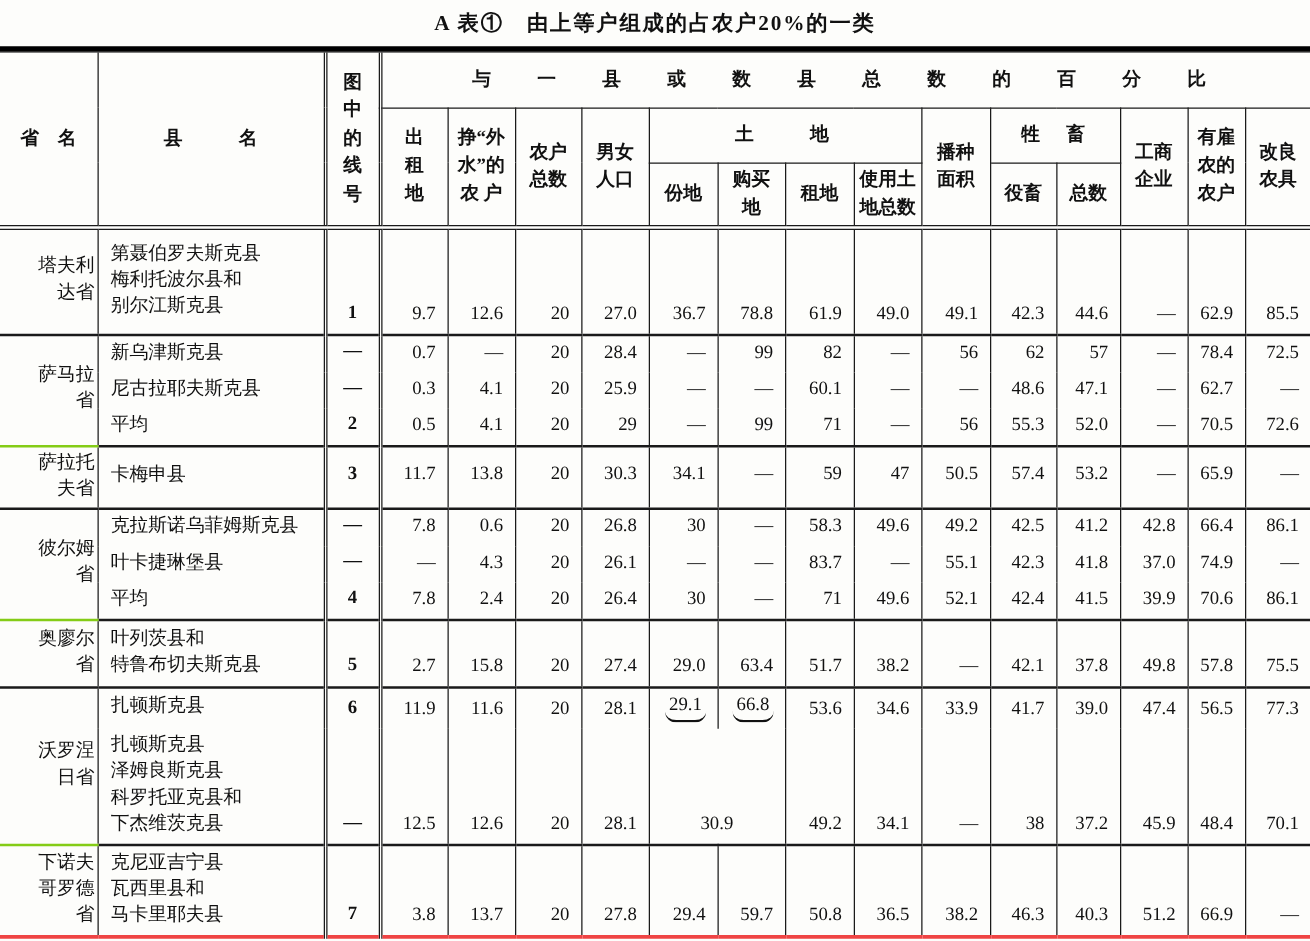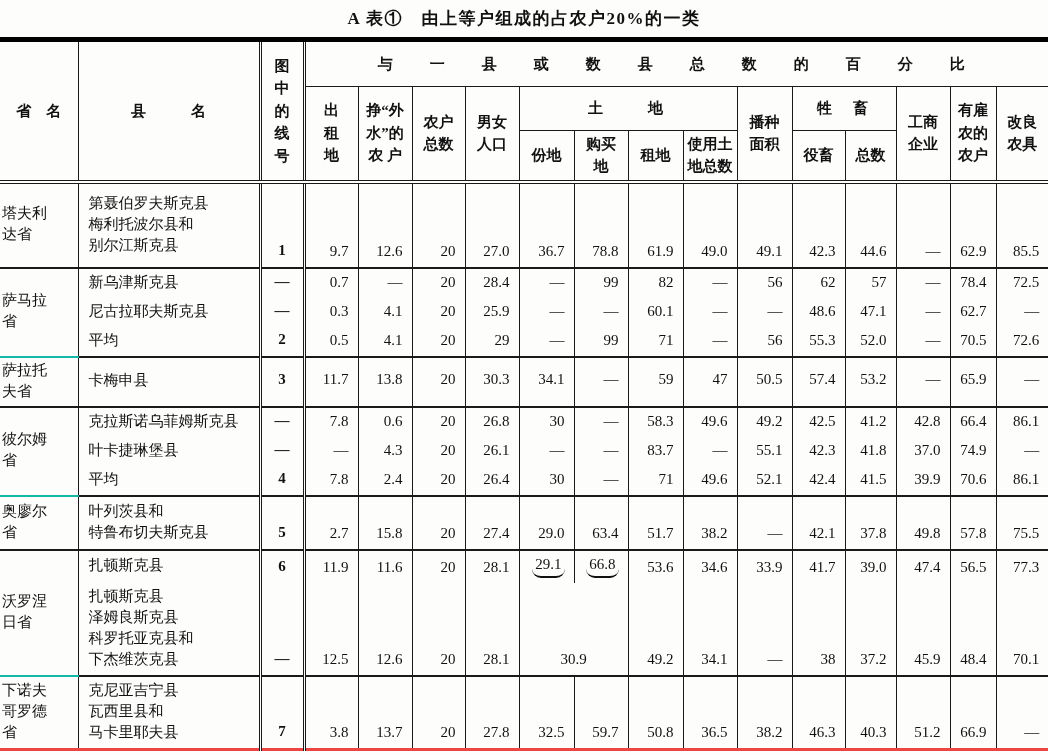--- a/index.html
+++ b/index.html
@@ -42,24 +42,24 @@
     vertical-align:bottom;
     text-align:right;
     line-height:1.4;
   }
   thead tr:first-child th { border-top:none; }
   tr > *:first-child { border-left:none; }
   tr > *:last-child { border-right:none; }
   .dbl { border-right:3px double #1a1a1a; }
   tbody tr:first-child td { border-top:4px double #1a1a1a; }
   tr.gend td { border-bottom:2px solid #1a1a1a; }
-  td.province { border-bottom:2px solid #14b8a6; }
+  td.province { border-bottom:2px solid #84cc16; }
   tr.tend td { border-bottom:3px solid #ef4444; }
   .pre { white-space:pre-line; }
-  td.province { vertical-align:middle; text-align:left; padding:2px 2px 4px; }
+  td.province { vertical-align:middle; text-align:right; padding:2px 2px 4px; }
   td.county  { vertical-align:middle; text-align:left; padding:3px 2px 5px 10px; }
   td.lineno  { text-align:center; font-weight:bold; padding:1px 2px 6px; }
   .spread { letter-spacing:11px; }
   .land-h { letter-spacing:5px; }
   .lives-h { letter-spacing:3px; }
   .brace { display:inline-block; border-bottom:2px solid #111; border-radius:0 0 9px 9px; padding:0 3px 1px; }
   td.spanmid { text-align:center; padding-right:2px; }
   .hA{height:44px} .hB{height:44px} .hC{height:46px}
   .rh86{height:86px} .rh24{height:24px} .rh26{height:26px} .rh48{height:48px}
   .rh25{height:25px} .rh27{height:27px} .rh54{height:54px} .rh33{height:33px} .rh69{height:69px}
@@ -365,21 +365,21 @@
 哥罗德
 省</td>
         <td class="county pre dbl">克尼亚吉宁县
 瓦西里县和
 马卡里耶夫县</td>
         <td class="lineno dbl">7</td>
         <td>3.8</td>
         <td>13.7</td>
         <td>20</td>
         <td>27.8</td>
-        <td>32.5</td>
+        <td>29.4</td>
         <td>59.7</td>
         <td>50.8</td>
         <td>36.5</td>
         <td>38.2</td>
         <td>46.3</td>
         <td>40.3</td>
         <td>51.2</td>
         <td>66.9</td>
         <td>—</td>
       </tr>

